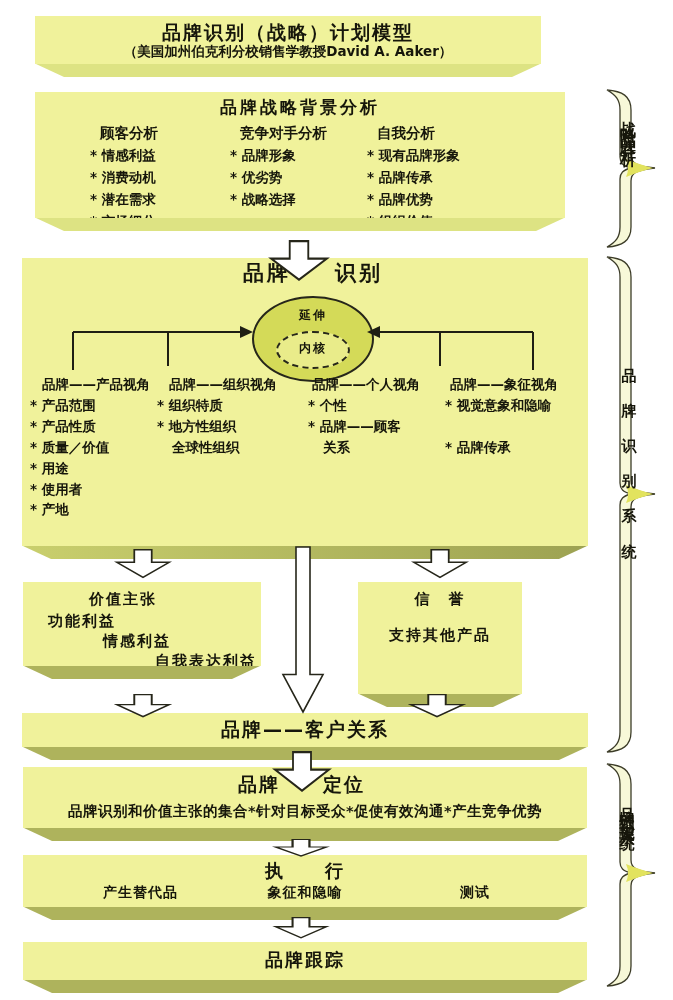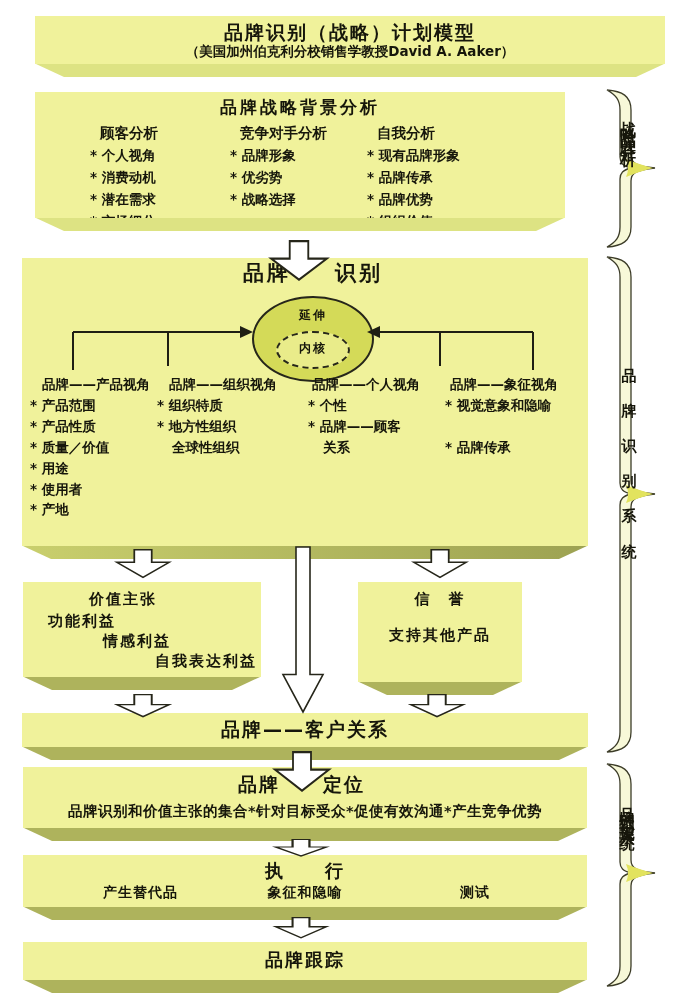--- a/index.html
+++ b/index.html
@@ -43,30 +43,30 @@
   .vtext{position:absolute;writing-mode:vertical-rl;text-orientation:upright;
     font-size:16px;letter-spacing:6px;white-space:nowrap;z-index:4;}
   .vt2{font-size:15px;letter-spacing:35px;}
   .vt3{font-size:15px;letter-spacing:4px;}
 </style>
 </head>
 <body>
 
 <div class="canvas">
 
-  <div class="b3d sh-light" style="left:35px;top:16px;width:630px;height:48px;">
+  <div class="b3d sh-light" style="left:35px;top:16px;width:506px;height:48px;">
     <div class="hx-title ctr">品牌识别（战略）计划模型</div>
     <div class="hx-sub ctr">（美国加州伯克利分校销售学教授David A. Aaker）</div>
   </div>
 
   <div class="b3d sh-light" style="left:35px;top:92px;width:530px;height:126px;">
     <div class="bg-title ctr">品牌战略背景分析</div>
     <div class="bcol" style="left:55px;">
       <div class="bhead">顾客分析</div>
-      <div>* 个人视角</div>
+      <div>* 情感利益</div>
       <div>* 消费动机</div>
       <div>* 潜在需求</div>
       <div>* 市场细分</div>
     </div>
     <div class="bcol" style="left:195px;">
       <div class="bhead">竞争对手分析</div>
       <div>* 品牌形象</div>
       <div>* 优劣势</div>
       <div>* 战略选择</div>
     </div>
@@ -125,28 +125,28 @@
       <div class="indent">关系</div>
     </div>
     <div class="pcol" style="left:423px;">
       <div class="phead" style="padding-left:5px;">品牌——象征视角</div>
       <div>* 视觉意象和隐喻</div>
       <div class="spacer"></div>
       <div>* 品牌传承</div>
     </div>
   </div>
 
-  <div class="b3d sh-mid" style="left:23px;top:582px;width:238px;height:95px;">
+  <div class="b3d sh-mid" style="left:23px;top:582px;width:238px;height:84px;">
     <div class="vp-t" style="left:66px;top:8px;">价值主张</div>
     <div class="vp-t" style="left:25px;top:30px;">功能利益</div>
     <div class="vp-t" style="left:80px;top:50px;">情感利益</div>
     <div class="vp-t" style="left:132px;top:70px;">自我表达利益</div>
   </div>
 
-  <div class="b3d sh-mid" style="left:358px;top:582px;width:164px;height:100px;">
+  <div class="b3d sh-mid" style="left:358px;top:582px;width:164px;height:112px;">
     <div class="vp-t ctr" style="top:8px;">信　誉</div>
     <div class="vp-t ctr" style="top:44px;">支持其他产品</div>
   </div>
 
   <div class="b3d sh-mid" style="left:22px;top:713px;width:566px;height:34px;">
     <div class="band-title ctr" style="top:4px;">品牌——客户关系</div>
   </div>
 
   <div class="b3d sh-mid" style="left:23px;top:767px;width:564px;height:61px;">
     <div class="band-title" style="left:215px;top:5px;">品牌</div>

